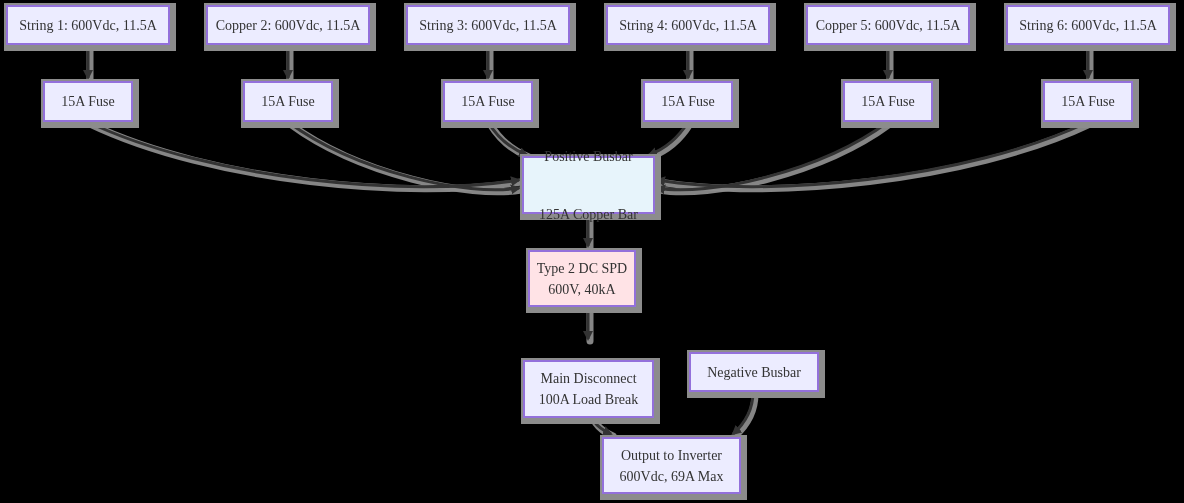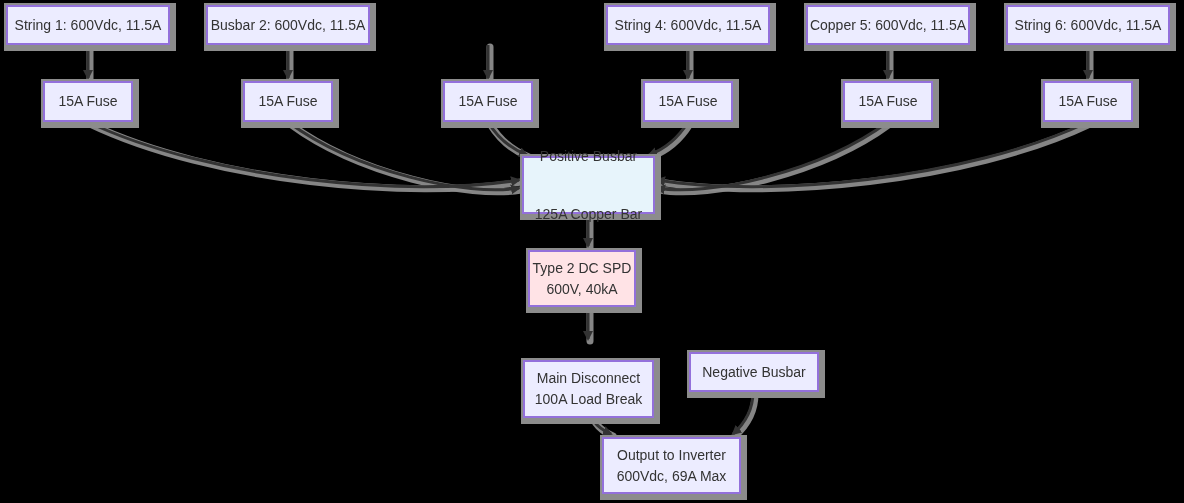--- a/index.html
+++ b/index.html
@@ -4,21 +4,21 @@
 <style>
   :root{
     --background:#000000; --node-fill:#ECECFF; --node-border:#9370DB;
     --busbar-fill:#E7F4FB; --spd-fill:#FFE3E6; --edge:#333333;
     --shadow:#8C8C8C; --text:#333333;
   }
   *{margin:0;padding:0;box-sizing:border-box;}
   html,body{background:#000;}
   .canvas{
     position:relative;width:1184px;height:503px;background:var(--background);
-    overflow:hidden;font-family:Liberation Sans, sans-serif;
+    overflow:hidden;font-family:Liberation Serif, serif;
   }
   .edges{position:absolute;left:0;top:0;width:1184px;height:503px;}
   .edge-shadow path{stroke:var(--shadow);stroke-width:7;fill:none;stroke-linecap:round;opacity:.95;}
   .edge-line path{stroke:var(--edge);stroke-width:3;fill:none;}
   #arrowhead path{fill:var(--edge);stroke:none;}
   .node{
     position:absolute;display:flex;flex-direction:column;align-items:center;justify-content:center;
     text-align:center;background:var(--node-fill);border:2px solid var(--node-border);
     color:var(--text);font-size:14px;line-height:21px;
     box-shadow:2px 2px 0 4px var(--shadow);
@@ -72,21 +72,24 @@
       <path d="M588,307 L588,339" marker-end="url(#arrowhead)"></path>
       <path d="M588,401 C588,419 599,429 611,434" marker-end="url(#arrowhead)"></path>
       <path d="M753,392 C753,411 743,425 733,434" marker-end="url(#arrowhead)"></path>
     </g>
   </svg>
 
   <div class="node" style="left:6px;top:5px;width:164px;height:40px">
     <span>String 1: 600Vdc, 11.5A</span>
   </div>
   <div class="node" style="left:206px;top:5px;width:164px;height:40px">
-    <span>Busbar 2: 600Vdc, 11.5A</span>
+    <span>Copper 2: 600Vdc, 11.5A</span>
+  </div>
+  <div class="node" style="left:406px;top:5px;width:164px;height:40px">
+    <span>String 3: 600Vdc, 11.5A</span>
   </div>
   <div class="node" style="left:606px;top:5px;width:164px;height:40px">
     <span>String 4: 600Vdc, 11.5A</span>
   </div>
   <div class="node" style="left:806px;top:5px;width:164px;height:40px">
     <span>Copper 5: 600Vdc, 11.5A</span>
   </div>
   <div class="node" style="left:1006px;top:5px;width:164px;height:40px">
     <span>String 6: 600Vdc, 11.5A</span>
   </div>

